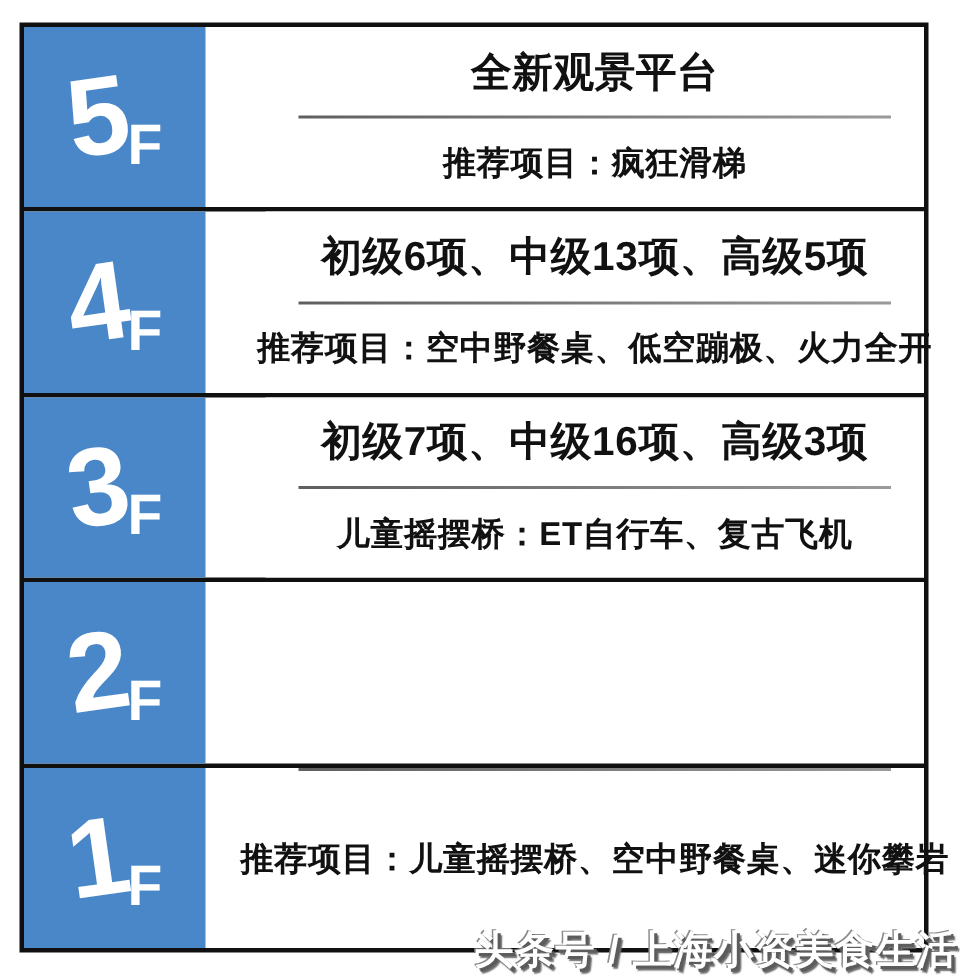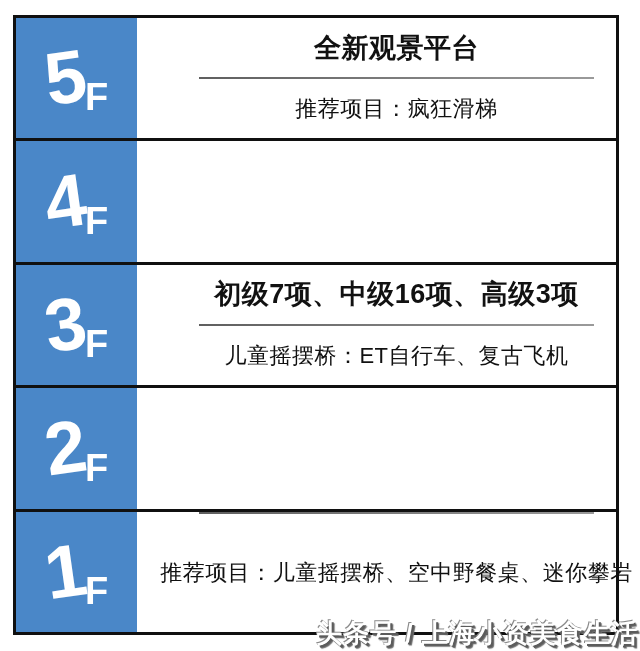--- a/index.html
+++ b/index.html
@@ -89,21 +89,21 @@
     height: 2px;
     background: linear-gradient(to right, #5f5f5f, #9a9a9a);
     flex: 0 0 2px;
   }
   .row-detail {
     flex: 1 1 0;
     display: flex;
     align-items: center;
     justify-content: center;
     font-size: 22px;
-    font-weight: 400;
+    font-weight: 700;
     color: var(--text, #111111);
     white-space: nowrap;
     letter-spacing: 0.5px;
   }
   .watermark {
     position: absolute;
     right: 2px;
     bottom: 0;
     font-size: 26px;
     font-weight: 700;
@@ -132,20 +132,25 @@
         <div class="row-divider"></div>
         <div class="row-detail">推荐项目：疯狂滑梯</div>
       </div>
     </div>
 
     <div class="floor-row">
       <div class="floor-badge">
         <span class="floor-number">4</span>
         <span class="floor-letter">F</span>
       </div>
+      <div class="floor-content">
+        <div class="row-title">初级6项、中级13项、高级5项</div>
+        <div class="row-divider"></div>
+        <div class="row-detail">推荐项目：空中野餐桌、低空蹦极、火力全开</div>
+      </div>
     </div>
 
     <div class="floor-row">
       <div class="floor-badge">
         <span class="floor-number">3</span>
         <span class="floor-letter">F</span>
       </div>
       <div class="floor-content">
         <div class="row-title">初级7项、中级16项、高级3项</div>
         <div class="row-divider"></div>

